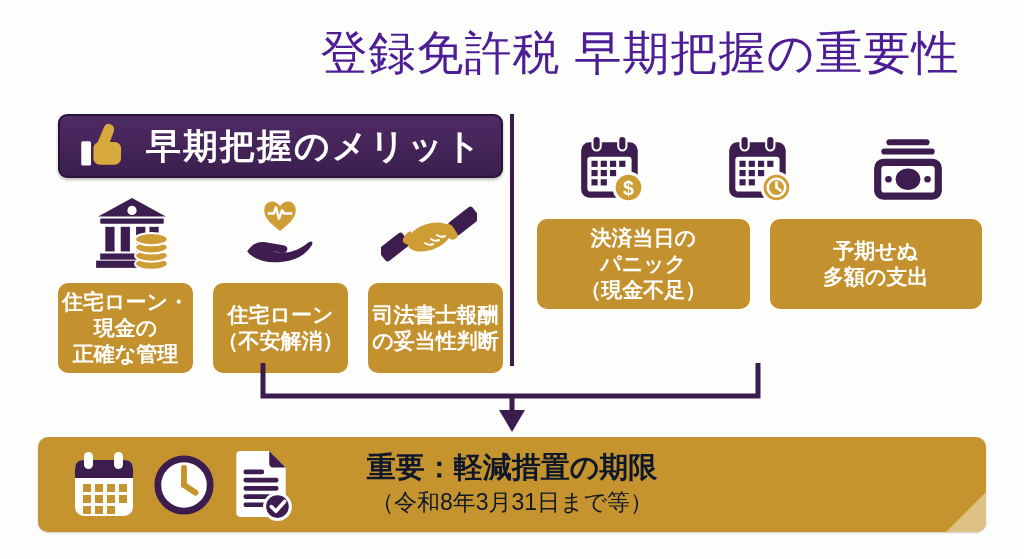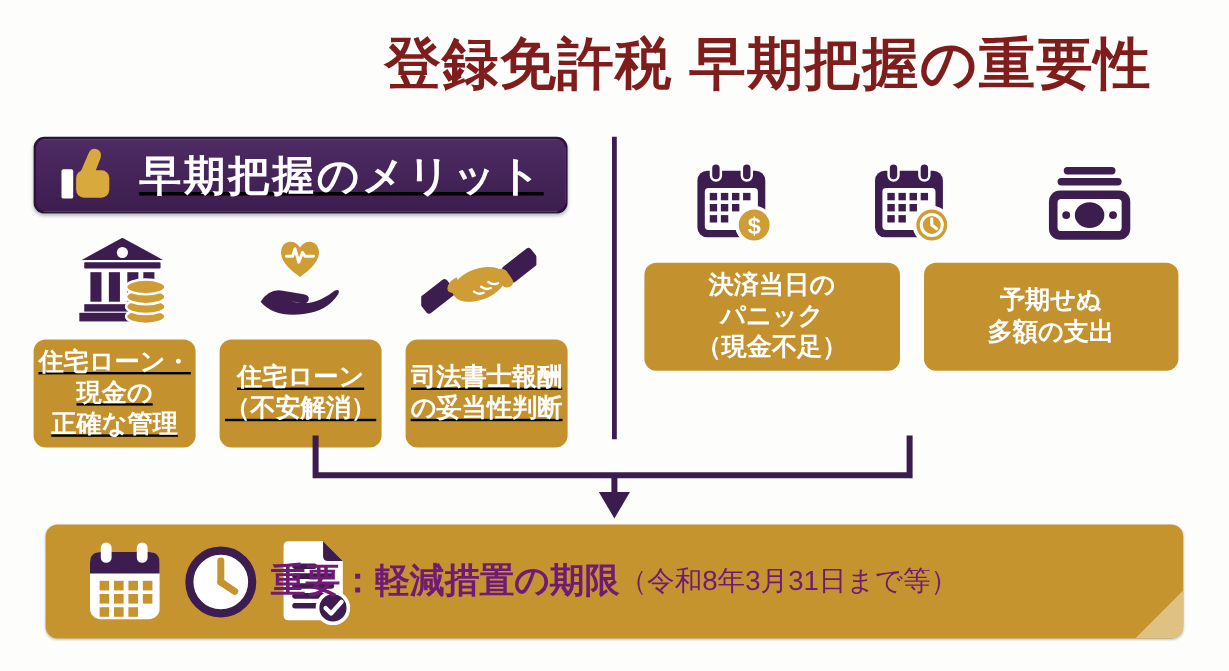--- a/index.html
+++ b/index.html
@@ -3,25 +3,25 @@
 <meta charset="utf-8">
 <style>
   html,body { margin:0; padding:0; }
   .canvas {
     position:relative; width:1024px; height:559px;
     background:#fdfdfc; overflow:hidden;
     font-family:"Liberation Sans","DejaVu Sans",sans-serif;
   }
   .title {
     position:absolute; top:22px; left:256px; width:768px;
-    text-align:center; font-size:47px; font-weight:bold;
-    color:#7f1d1d; letter-spacing:1px; white-space:nowrap;
+    text-align:center; font-size:47px; font-weight:normal;
+    color:#4c1d95; letter-spacing:1px; white-space:nowrap;
   }
   .column { position:absolute; top:114px; width:445px; }
-  .col-left  { left:28px;text-decoration:underline; }
+  .col-left  { left:58px; }
   .col-right { left:537px; }
   .header-bar {
     height:64px; border-radius:9px; box-sizing:border-box;
     background:linear-gradient(180deg,#4e2b64,#3c1e4e);
     border:2px solid #2a123a;
     display:flex; align-items:center; justify-content:center; gap:16px;
     color:#ffffff; font-size:35px; font-weight:bold; letter-spacing:2px;
     box-shadow:0 2px 3px rgba(0,0,0,0.25);
   }
   .icons-row { display:flex; margin-top:14px; height:84px; }
@@ -37,22 +37,22 @@
   .footer {
     position:absolute; left:38px; top:437px; width:948px; height:95px;
     background:#c6942e; border-radius:10px; box-shadow:0 1px 2px rgba(0,0,0,0.2);
   }
   .footer-icons {
     position:absolute; left:34px; top:0; height:100%;
     display:flex; align-items:center; gap:14px;
   }
   .footer-text {
     position:absolute; left:0; top:0; width:100%; height:100%;
-    display:flex; flex-direction:row; align-items:center; justify-content:center;
-    color:#701a75; line-height:35px;
+    display:flex; flex-direction:column; align-items:center; justify-content:center;
+    color:#0f172a; line-height:35px;
   }
   .footer-title { font-size:29px; font-weight:bold; }
   .footer-subtitle { font-size:23px; font-weight:normal; }
   .corner-tri {
     position:absolute; right:0; bottom:0; width:0; height:0;
     border-left:40px solid transparent; border-bottom:40px solid #e4ca92;
     border-bottom-right-radius:10px; opacity:.85;
   }
   .flip-v { transform:scaleY(-1); }
   svg { display:block; }

